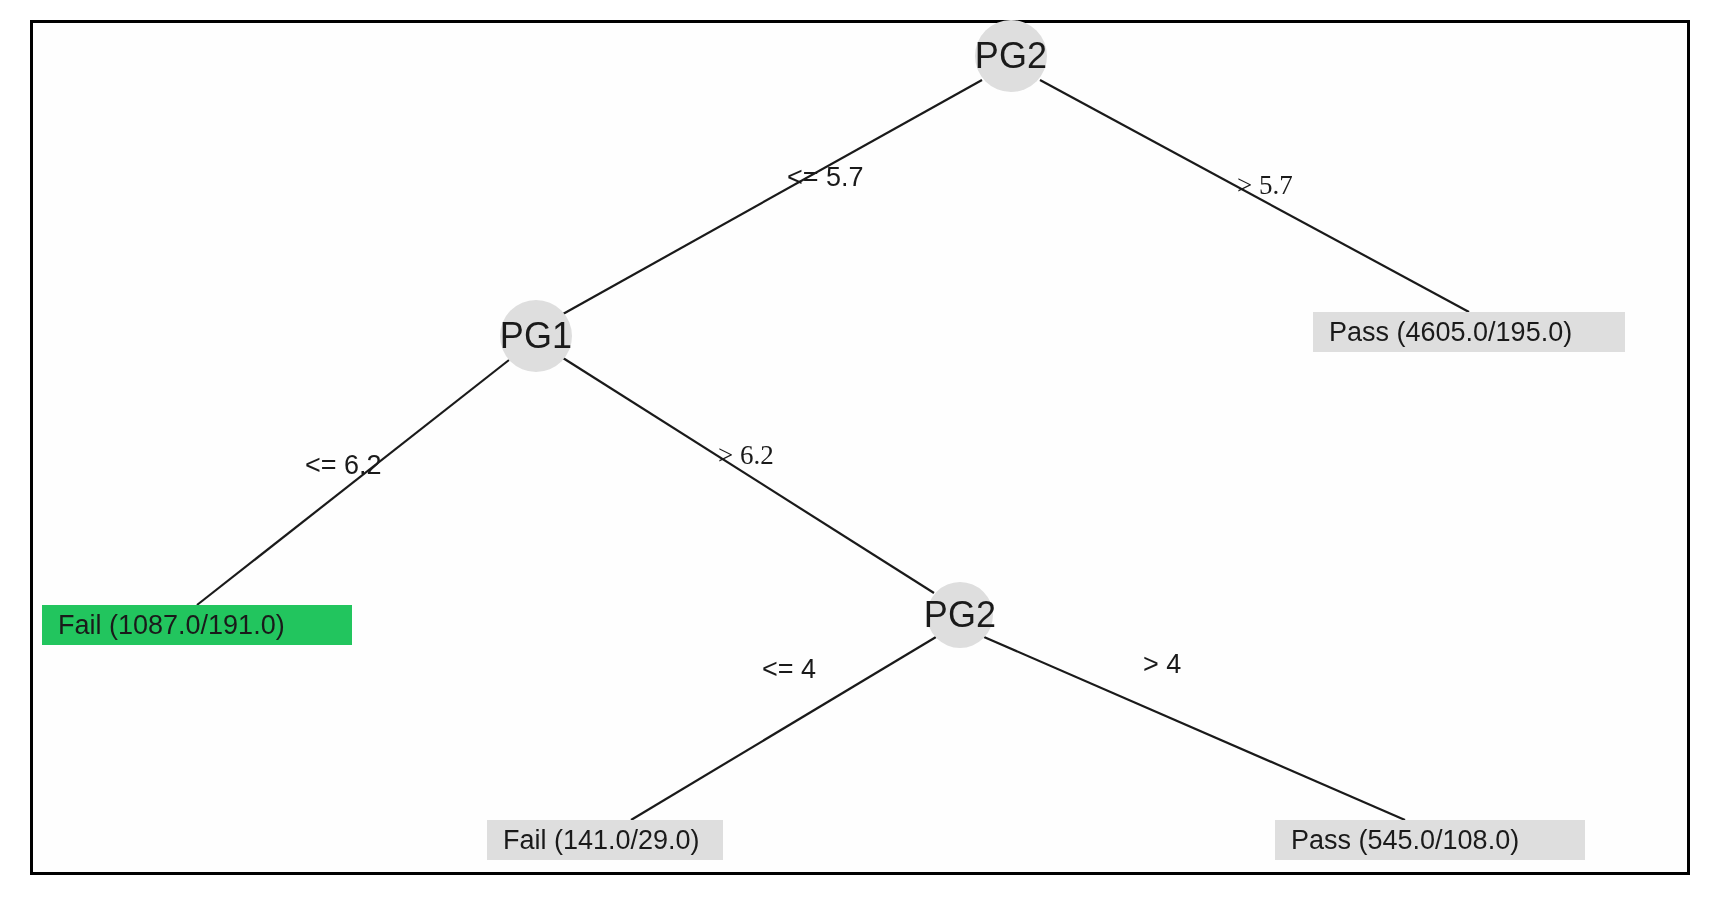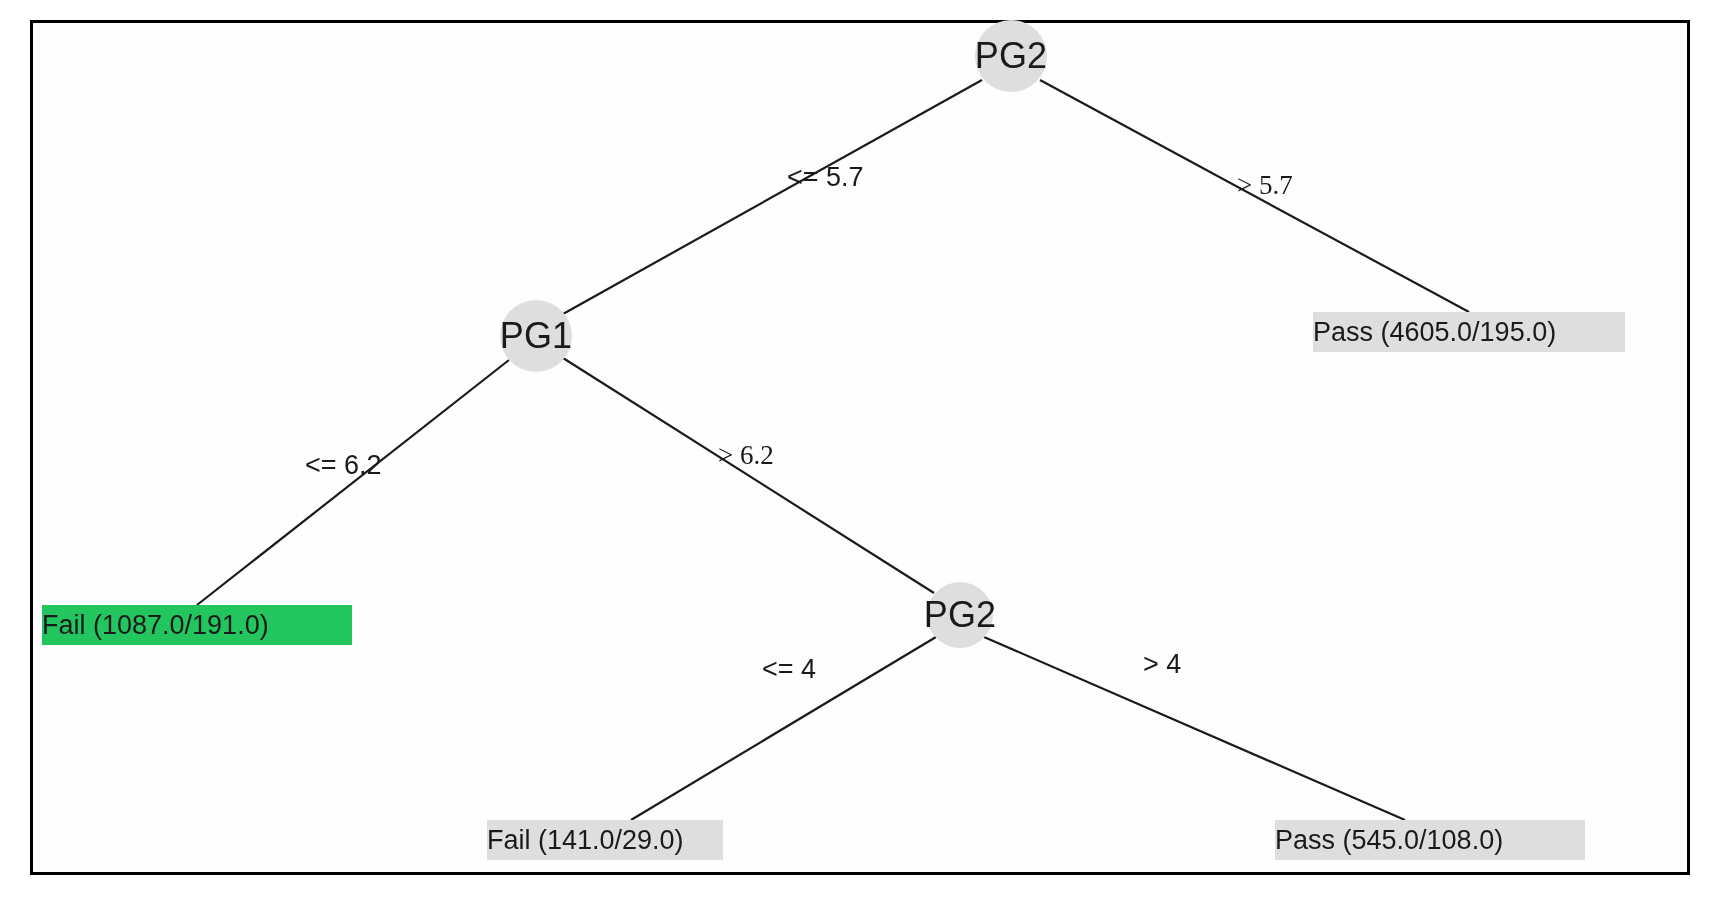--- a/index.html
+++ b/index.html
@@ -47,20 +47,21 @@
     font-size: 36px;
     letter-spacing: 0.2px;
   }
   .leaf {
     position: absolute;
     background: #dedede;
     display: flex;
     align-items: center;
     color: #1a1a1a;
     font-size: 27px;
+    padding-left: 16px;
     box-sizing: border-box;
     white-space: nowrap;
   }
   .edge-label {
     position: absolute;
     color: #1a1a1a;
     font-size: 27px;
     white-space: nowrap;
   }
 </style>

